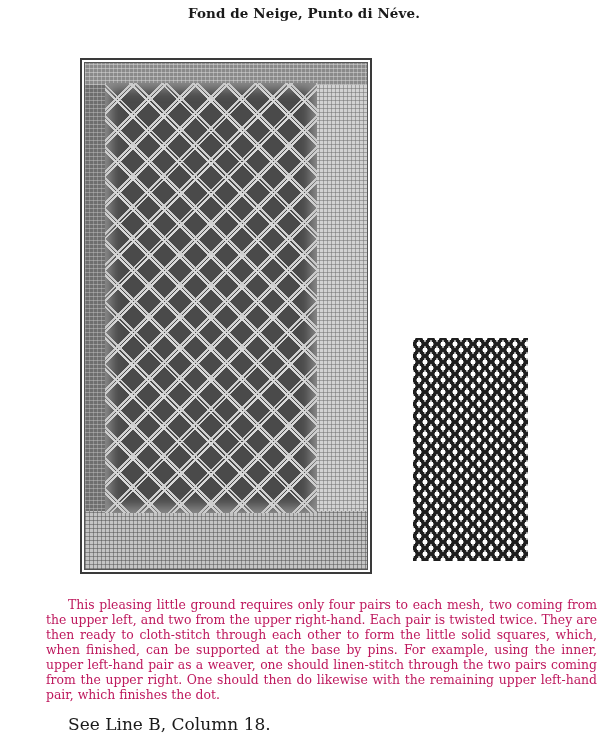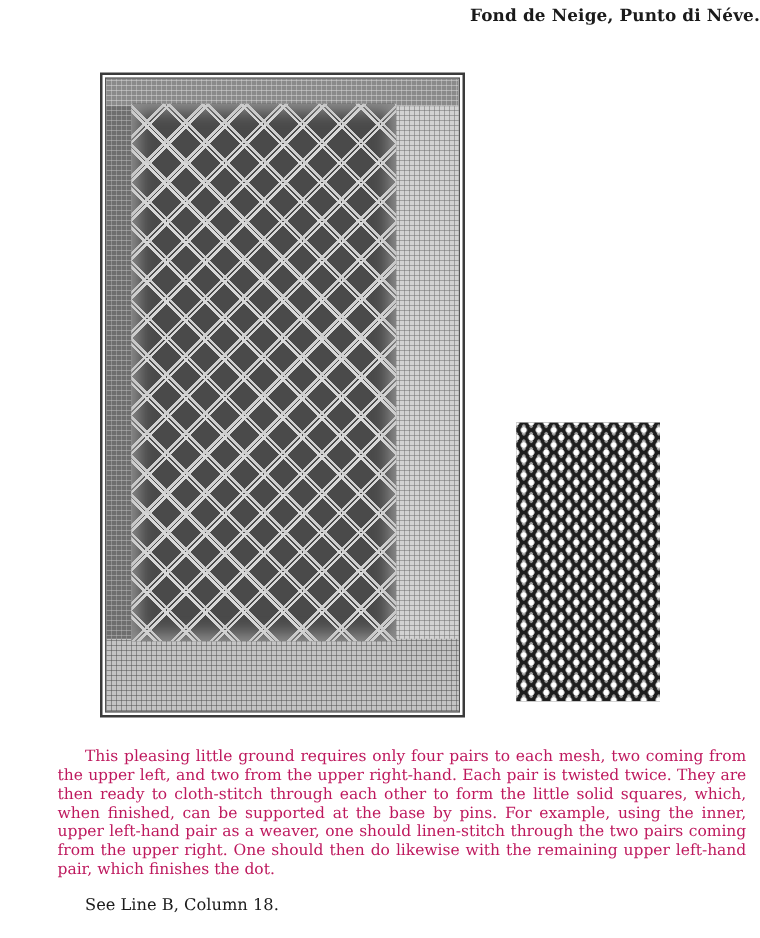--- a/index.html
+++ b/index.html
@@ -13,21 +13,21 @@
       position: relative;
       overflow: hidden;
       font-family: "DejaVu Serif", "Liberation Serif", serif;
       color: #1a1a1a;
     }
     .title {
       position: absolute;
       left: 0;
       top: 5px;
       width: 608px;
-      text-align: right;
+      text-align: center;
       font-family: "DejaVu Serif", serif;
       font-weight: bold;
       font-size: 13.5px;
       letter-spacing: 0.1px;
       color: #1a1a1a;
     }
     
     .photo-frame {
       position: absolute;
       left: 80px;
@@ -138,21 +138,21 @@
     }
     .body-text p {
       margin: 0;
       text-indent: 22px;
     }
     .see-also {
       position: absolute;
       left: 68px;
       top: 717px;
       font-family: "DejaVu Serif", serif;
-      font-size: 13px;
+      font-size: 17px;
       line-height: 15px;
       color: #1a1a1a;
     }
   </style>
 </head>
 <body>
 
 <div class="title">Fond de Neige, Punto di Néve.</div>
 
 <div class="photo-frame">

